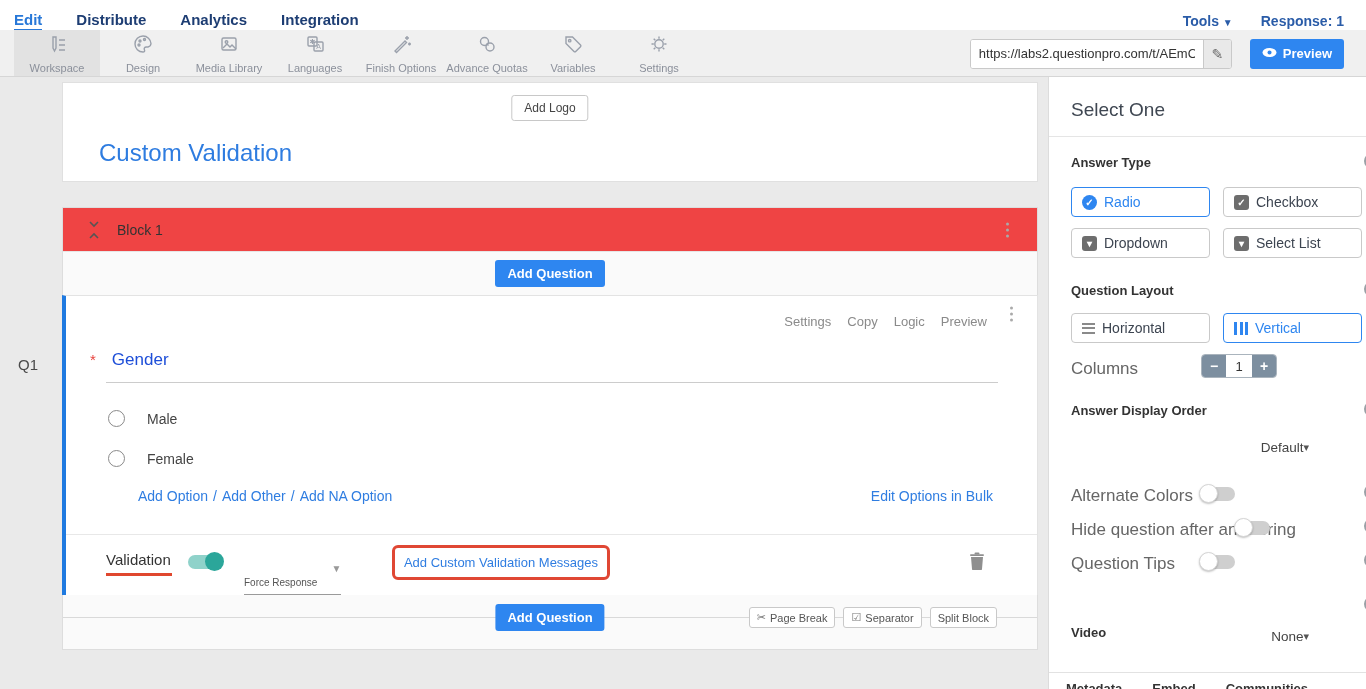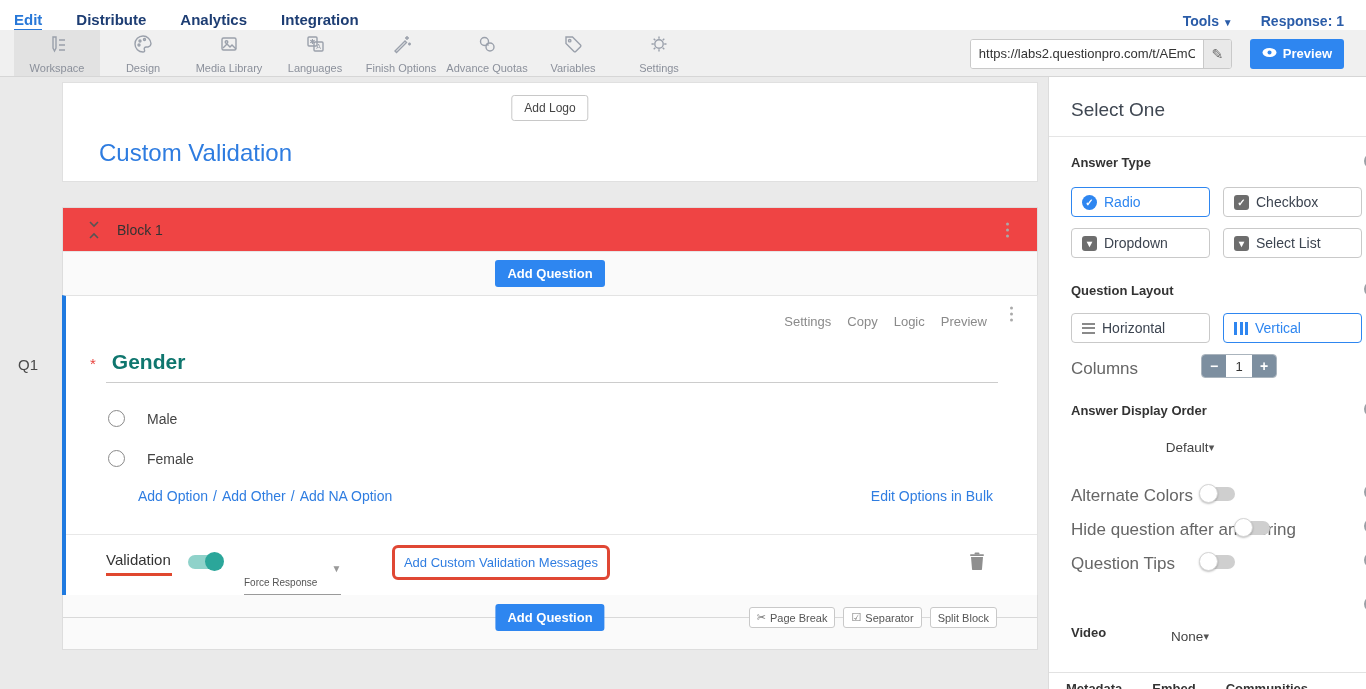--- a/index.html
+++ b/index.html
@@ -47,21 +47,21 @@
   .kebab i { width:3px; height:3px; border-radius:50%; background:#aaa; display:block; }
   .add-q-strip { height:43px; display:flex; align-items:center; justify-content:center; }
   .btn-add-q { background:#2e86f0; color:#fff; border:none; border-radius:3px; font-size:13px; font-weight:700; padding:6px 12px; cursor:pointer; font-family:"Liberation Sans",sans-serif; }
 
   .question-card { position:absolute; left:62px; top:295px; width:976px; height:300px; background:#fff; border-top:1px solid #e3e3e3; border-right:1px solid #e3e3e3; border-left:4px solid #1f7ae0; }
   .q-actions { position:absolute; right:50px; top:18px; display:flex; gap:16px; align-items:center; }
   .q-action { font-size:13px; color:#8a8a8a; cursor:pointer; }
   .q-kebab { position:absolute; right:24px; top:18px; }
   .q-title-row { position:absolute; left:24px; top:54px; display:flex; align-items:baseline; }
   .req-star { color:#e8413c; font-size:15px; margin-right:16px; }
-  .q-title { font-size:21px; color:#0f766e;font-weight:bold; }
+  .q-title { font-size:17px; color:#1d4ed8; }
   .q-title-underline { position:absolute; left:40px; top:86px; width:892px; border-bottom:1px solid #ccc; }
   .opt-row { position:absolute; left:42px; display:flex; align-items:center; gap:22px; }
   .radio-circle { width:17px; height:17px; border:1px solid #8a8a8a; border-radius:50%; background:#fff; cursor:pointer; }
   .opt-label { font-size:14px; color:#444; }
   .opt-links { position:absolute; left:72px; top:192px; font-size:14px; color:#2f7de1; display:flex; gap:5px; }
   .opt-links .lnk { cursor:pointer; }
   .bulk-link { position:absolute; right:44px; top:192px; font-size:14px; color:#2f7de1; cursor:pointer; }
   .q-divider { position:absolute; left:0; right:0; top:238px; border-top:1px solid #e8e8e8; }
   .validation-label { position:absolute; left:40px; top:255px; font-size:15px; color:#333; }
   .validation-redline { position:absolute; left:40px; top:277px; width:66px; border-top:3px solid #e0472e; }
@@ -100,21 +100,21 @@
   .mini-ico { width:15px; height:15px; border-radius:3px; display:flex; align-items:center; justify-content:center; color:#fff; font-size:10px; font-weight:700; flex:0 0 auto; }
   .mini-ico.circle { border-radius:50%; background:#2e86f0; }
   .mini-ico.gray { background:#6d6d6d; }
   .hlines { display:flex; flex-direction:column; gap:2.5px; }
   .hlines i { width:13px; height:2px; background:#8a8a8a; display:block; }
   .vlines { display:flex; gap:2.5px; }
   .vlines i { width:3px; height:13px; background:#2e86f0; display:block; }
   .stepper { position:absolute; left:152px; display:flex; border:1px solid #aab4bd; border-radius:4px; overflow:hidden; height:24px; }
   .stepper .st-btn { width:24px; background:#7d8fa0; color:#fff; font-size:14px; font-weight:700; display:flex; align-items:center; justify-content:center; cursor:pointer; }
   .stepper .st-val { width:26px; background:#fff; font-size:13px; color:#333; display:flex; align-items:center; justify-content:center; }
-  .sb-select { position:absolute; left:22px; width:238px; display:flex; justify-content:center; align-items:center; cursor:pointer; }
+  .sb-select { position:absolute; left:22px; width:238px; display:flex; justify-content:flex-end; align-items:center; cursor:pointer; }
   .sb-select .sel-val { font-size:13.5px; color:#444; }
   .sb-select .caret { font-size:11px; color:#555; }
   .scroll-top { position:absolute; right:14px; top:566px; cursor:pointer; }
   .scroll-top svg { stroke:#4a8fd3; fill:none; stroke-width:2.4; }
   .sb-footer { position:absolute; left:0; right:0; top:595px; border-top:1px solid #e2e2e2; height:40px; }
   .sb-footer .tabs { display:flex; gap:30px; padding:8px 0 0 17px; }
   .sb-footer .tab { font-size:13px; font-weight:700; color:#333; cursor:pointer; }
 </style>
 </head>
 <body>

